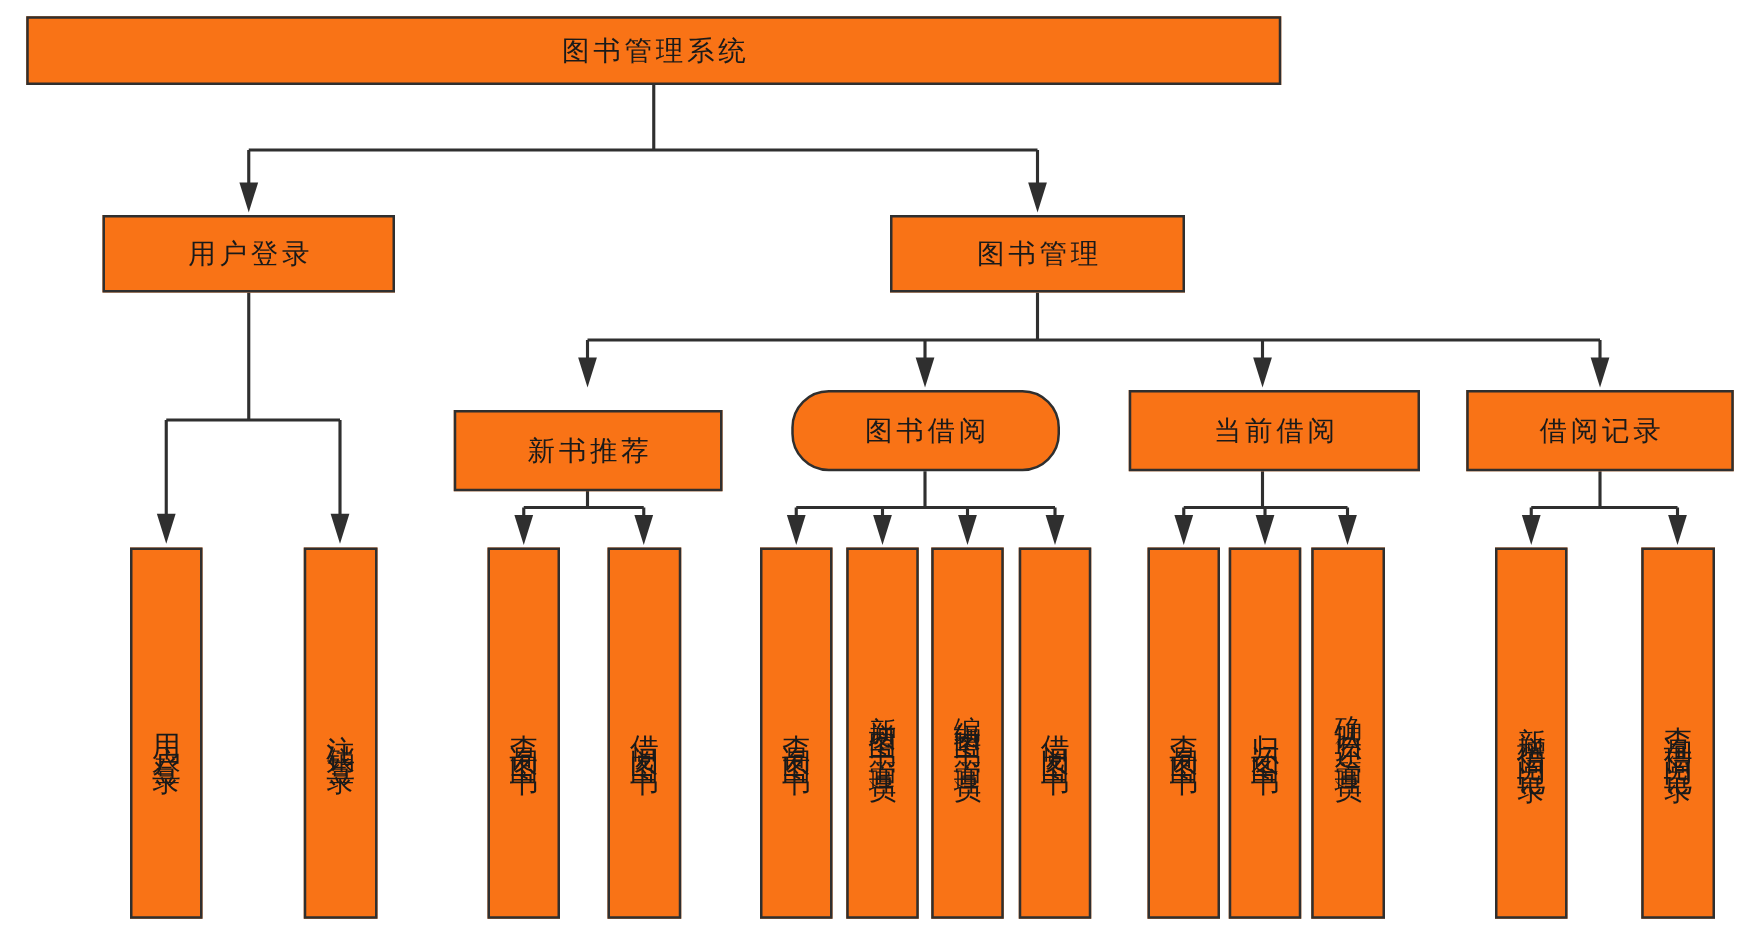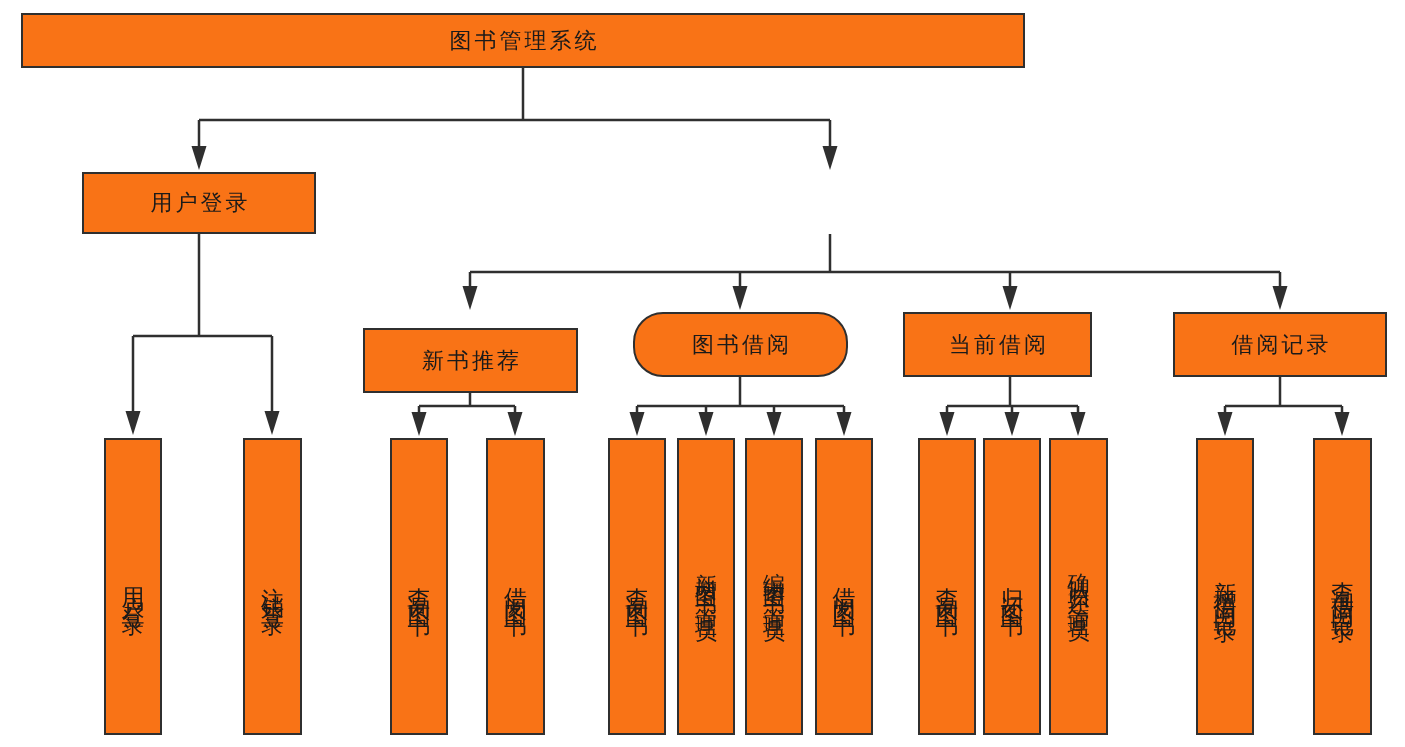--- a/index.html
+++ b/index.html
@@ -110,28 +110,31 @@
     </g>
   </svg>
 
   <div class="node hnode" style="left:21px; top:13px; width:1004px; height:55px;">
     <span>图书管理系统</span>
   </div>
 
   <div class="node hnode" style="left:82px; top:172px; width:234px; height:62px;">
     <span>用户登录</span>
   </div>
+  <div class="node hnode" style="left:712px; top:172px; width:236px; height:62px;">
+    <span>图书管理</span>
+  </div>
 
   <div class="node hnode" style="left:363px; top:328px; width:215px; height:65px;">
     <span>新书推荐</span>
   </div>
   <div class="node hnode" style="left:633px; top:312px; width:215px; height:65px;border-radius:30px;">
     <span>图书借阅</span>
   </div>
-  <div class="node hnode" style="left:903px; top:312px; width:189px; height:65px;">
+  <div class="node hnode" style="left:903px; top:312px; width:233px; height:65px;">
     <span>当前借阅</span>
   </div>
   <div class="node hnode" style="left:1173px; top:312px; width:214px; height:65px;">
     <span>借阅记录</span>
   </div>
 
   <div class="node leaf len4" style="left:104px; top:438px; width:58px; height:297px;">
     <span class="vlabel">用户登录</span>
   </div>
   <div class="node leaf len4" style="left:243px; top:438px; width:59px; height:297px;">

